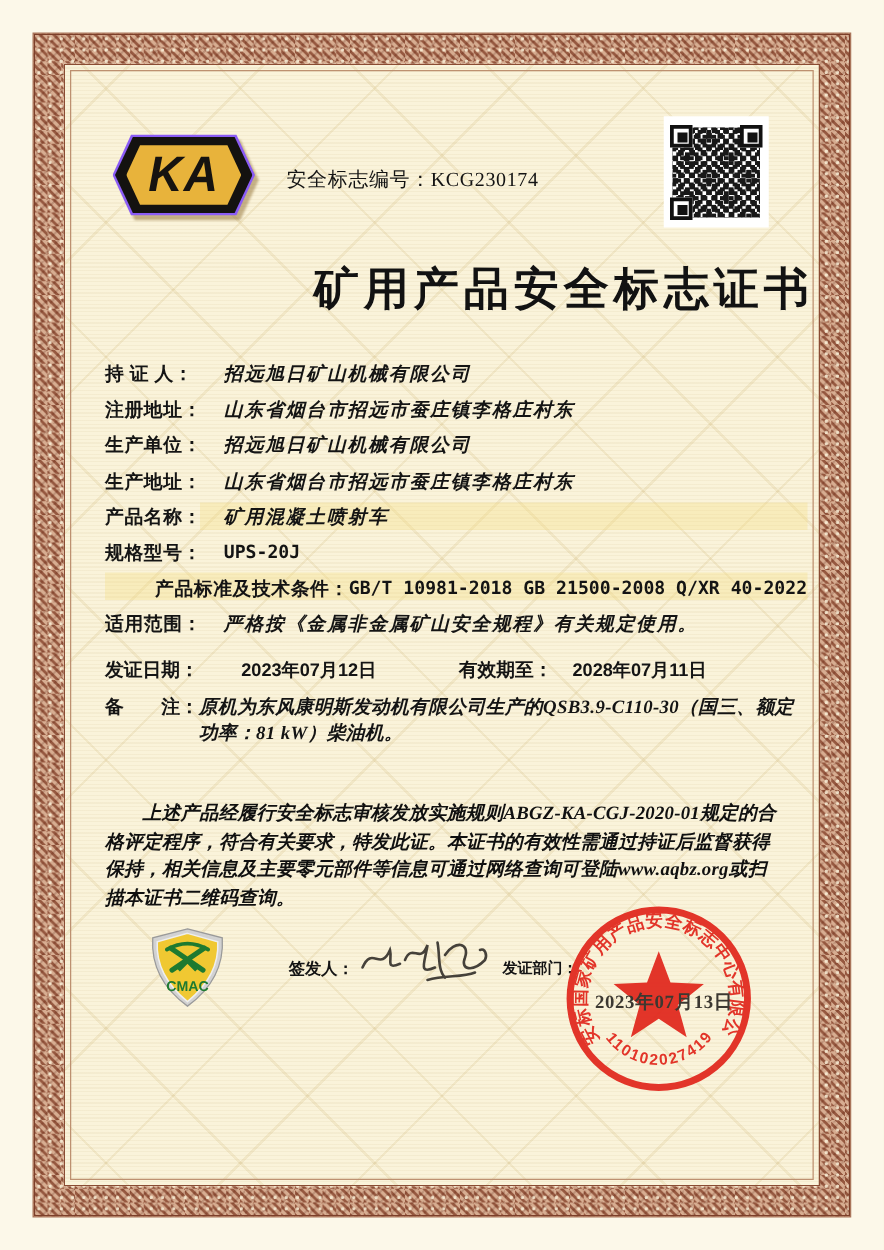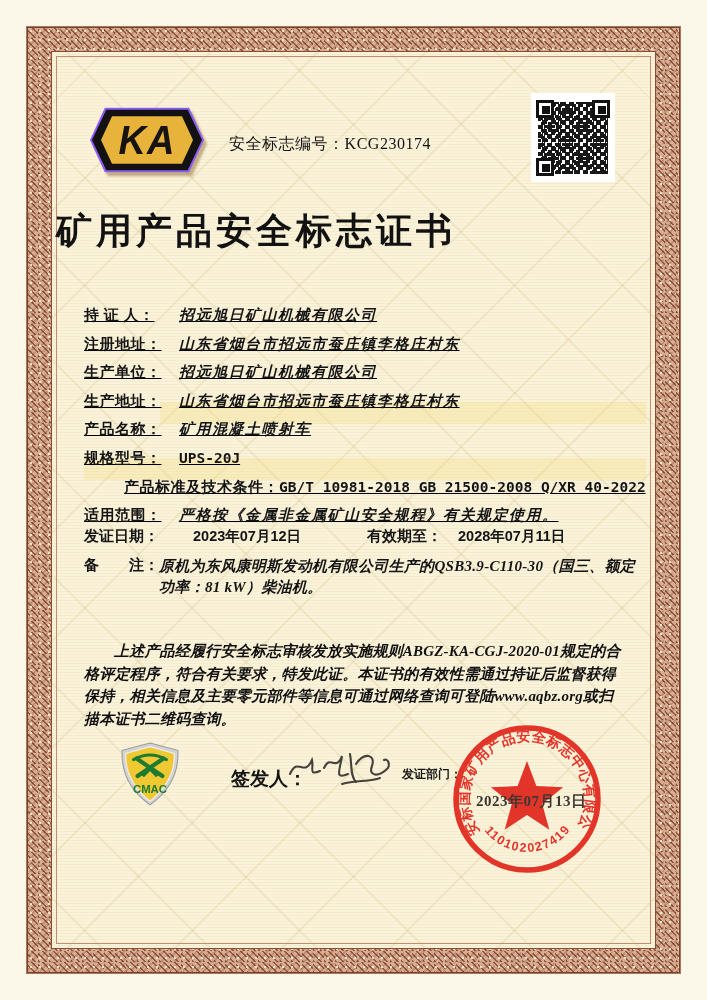--- a/index.html
+++ b/index.html
@@ -59,25 +59,25 @@
   .qr-noise { position:relative; width:70px; height:72px;
     background-image:
       repeating-conic-gradient(#181818 0% 25%, transparent 0% 50%),
       repeating-conic-gradient(#181818 0% 25%, transparent 0% 50%);
     background-size:9px 9px, 7px 7px; background-position:0 0, 3px 2px; }
   .finder { position:absolute; width:18px; height:18px; background:#fff; border:3.5px solid #111; }
   .finder::after { content:""; position:absolute; left:3px; top:3px; width:8px; height:8px; background:#111; }
   .f-tl { left:-2px; top:-2px; } .f-tr { right:-2px; top:-2px; } .f-bl { left:-2px; bottom:-2px; }
 
   
-  .title { position:absolute; left:56px; top:207px; width:595px; text-align:left;
+  .title { position:absolute; left:56px; top:207px; width:595px; text-align:right;
     font-size:36px; font-weight:900; color:#121212; letter-spacing:4px; }
 
   
-  .fields { position:absolute; left:84px; top:306px; width:566px;text-decoration:underline; }
+  .fields { position:absolute; left:84px; top:290px; width:566px; }
   .row { display:flex; height:28.6px; align-items:flex-start; font-size:15px; color:#141414; }
   .row .lab { flex:0 0 95px; font-weight:600; letter-spacing:.5px; white-space:pre; }
   .row.wide .lab { flex:0 0 173px;padding-left:40px; }
   .v-kai { font-style:italic; font-weight:600; letter-spacing:1.5px; }
   .v-num { font-family:"DejaVu Sans Mono","Liberation Mono",monospace; font-weight:bold; letter-spacing:0; font-size:14.5px; padding-top:1px; }
 
   .dates-row { position:absolute; left:84px; top:527px; width:566px; font-size:15px; color:#141414; display:flex;gap:16px; }
   .dates-row .lab { font-weight:600; }
   .dates-row .d1 { margin-left:18px; width:140px; }
   .dates-row .lab2 { margin-left:18px; }
@@ -86,21 +86,21 @@
 
   .remark { position:absolute; left:84px; top:556px; width:552px; display:flex; font-size:15px; color:#141414; }
   .remark .lab { flex:0 0 66px; font-weight:600; white-space:pre; }
   .remark .txt { flex:1; font-style:italic; font-weight:600; line-height:21px; letter-spacing:.3px; }
 
   .statement { position:absolute; left:84px; top:640px; width:540px; font-size:15px; line-height:22.5px;
     color:#101010; font-weight:600; font-style:italic; text-indent:2em; letter-spacing:.2px; }
 
   
   .cmac { position:absolute; left:116px; top:742px; }
-  .signer-label { position:absolute; left:231px; top:766px; font-size:19px; font-weight:600; color:#141414; }
+  .signer-label { position:absolute; left:231px; top:766px; font-size:13px; font-weight:600; color:#141414; }
   .signature { position:absolute; left:284px; top:744px; }
   .dept-label { position:absolute; left:402px; top:766px; font-size:12px; font-weight:600; color:#141414; }
 
   .seal { position:absolute; left:452px; top:724px; opacity:.92; }
   .seal-date { position:absolute; left:476px; top:792px; font-size:15px; font-weight:600;
     color:#3c3831; letter-spacing:.5px; z-index:5; }
 </style>
 </head>
 <body>
 

